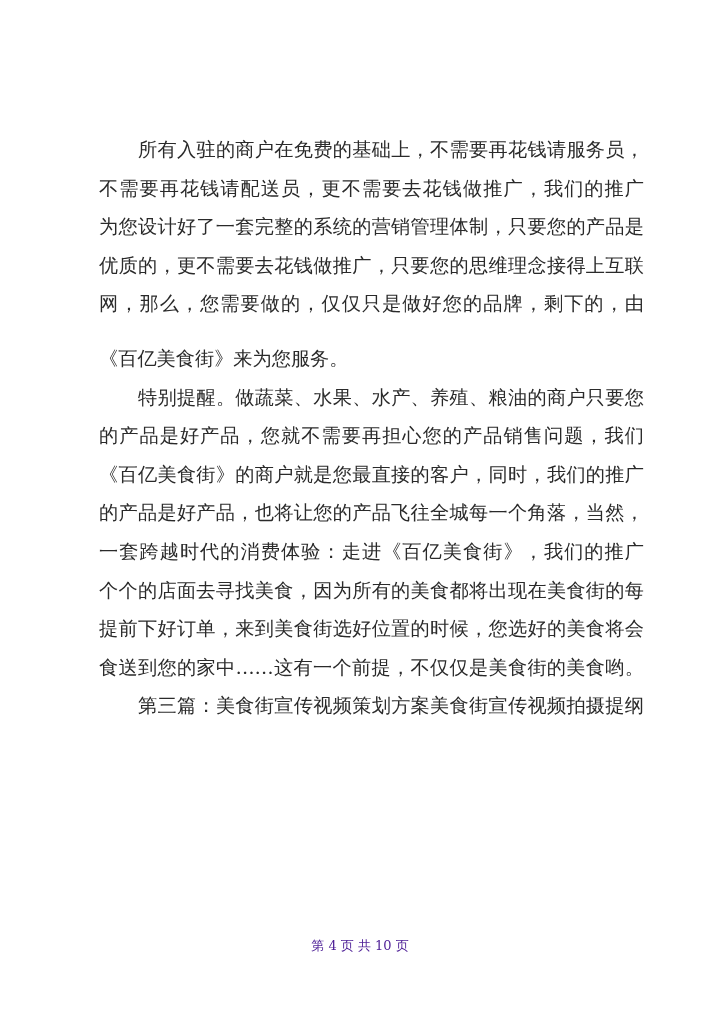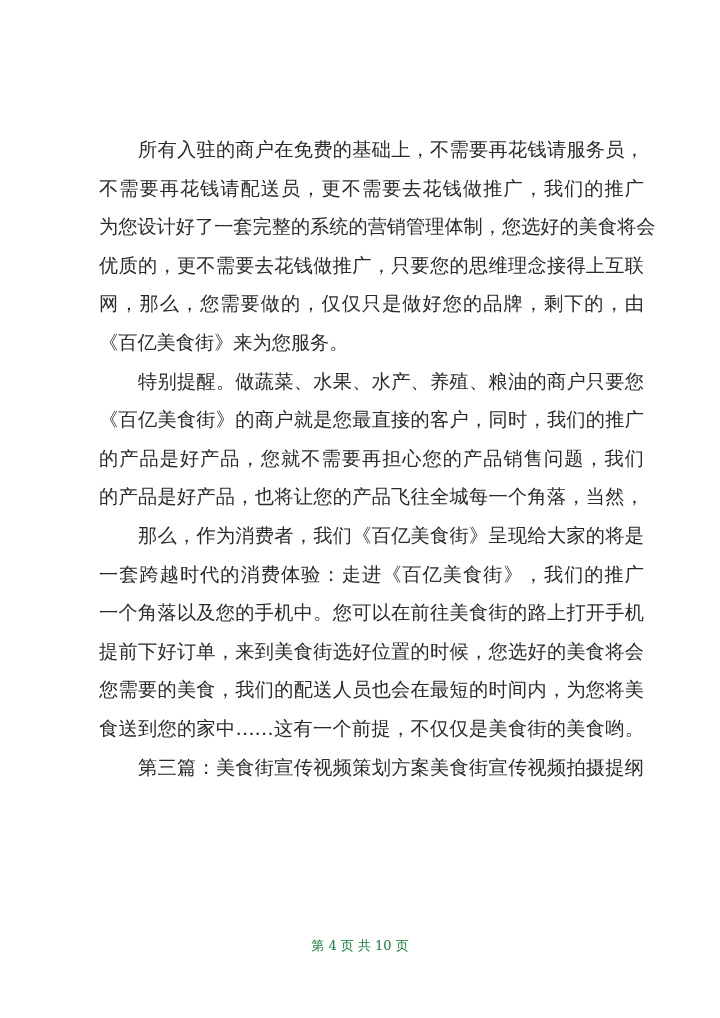--- a/index.html
+++ b/index.html
@@ -35,49 +35,48 @@
       white-space: nowrap;
       text-align: justify;
       text-align-last: justify;
       letter-spacing: 0px;
     }
     .line.indent {
       padding-left: 39px;
     }
     .line.last {
       text-align-last: left;
+      margin-top: 16px;
     }
     .footer {
       position: absolute;
       left: 0;
       width: 720px;
       top: 937px;
       text-align: center;
       font-size: 13px;
-      color: #15803d;
+      color: #4c1d95;
       font-family: "DejaVu Serif", "Liberation Serif", serif;
     }
   </style>
 </head>
 <body>
 
 <div class="page">
   <div class="body-text" id="body-text">
       <div class="line indent">所有入驻的商户在免费的基础上，不需要再花钱请服务员，</div>
       <div class="line">不需要再花钱请配送员，更不需要去花钱做推广，我们的推广</div>
-      <div class="line">为您设计好了一套完整的系统的营销管理体制，您选好的美食将会</div>
+      <div class="line">为您设计好了一套完整的系统的营销管理体制，只要您的产品是</div>
       <div class="line">优质的，更不需要去花钱做推广，只要您的思维理念接得上互联</div>
       <div class="line">网，那么，您需要做的，仅仅只是做好您的品牌，剩下的，由</div>
       <div class="line last">《百亿美食街》来为您服务。</div>
       <div class="line indent">特别提醒。做蔬菜、水果、水产、养殖、粮油的商户只要您</div>
+      <div class="line">的产品是好产品，您就不需要再担心您的产品销售问题，我们</div>
       <div class="line">《百亿美食街》的商户就是您最直接的客户，同时，我们的推广</div>
-      <div class="line">的产品是好产品，您就不需要再担心您的产品销售问题，我们</div>
       <div class="line">的产品是好产品，也将让您的产品飞往全城每一个角落，当然，</div>
-      <div class="line indent">那么，作为消费者，我们《百亿美食街》呈现给大家的将是</div>
       <div class="line">一套跨越时代的消费体验：走进《百亿美食街》，我们的推广</div>
-      <div class="line">一个角落以及您的手机中。您可以在前往美食街的路上打开手机</div>
+      <div class="line">个个的店面去寻找美食，因为所有的美食都将出现在美食街的每</div>
       <div class="line">提前下好订单，来到美食街选好位置的时候，您选好的美食将会</div>
-      <div class="line">您需要的美食，我们的配送人员也会在最短的时间内，为您将美</div>
       <div class="line">食送到您的家中……这有一个前提，不仅仅是美食街的美食哟。</div>
       <div class="line indent">第三篇：美食街宣传视频策划方案美食街宣传视频拍摄提纲</div>
     </div>
   <div class="footer">第 4 页  共 10 页</div>
 </div>
 
 </body></html>

